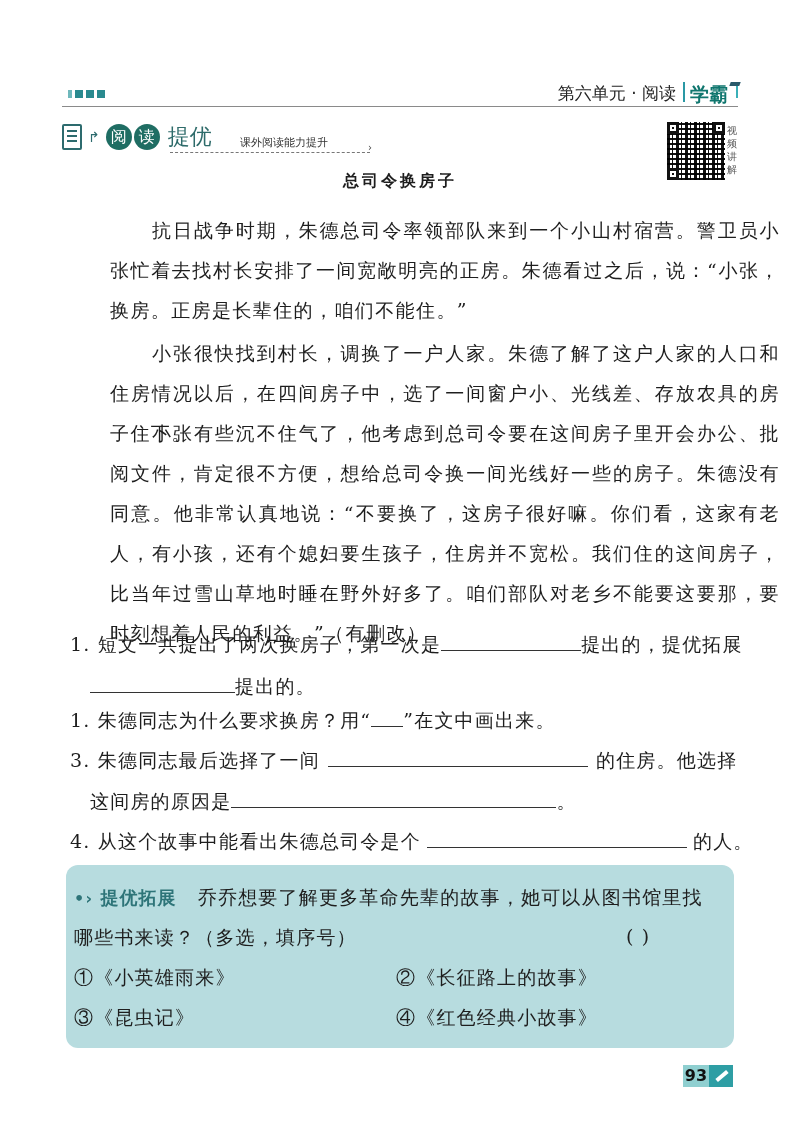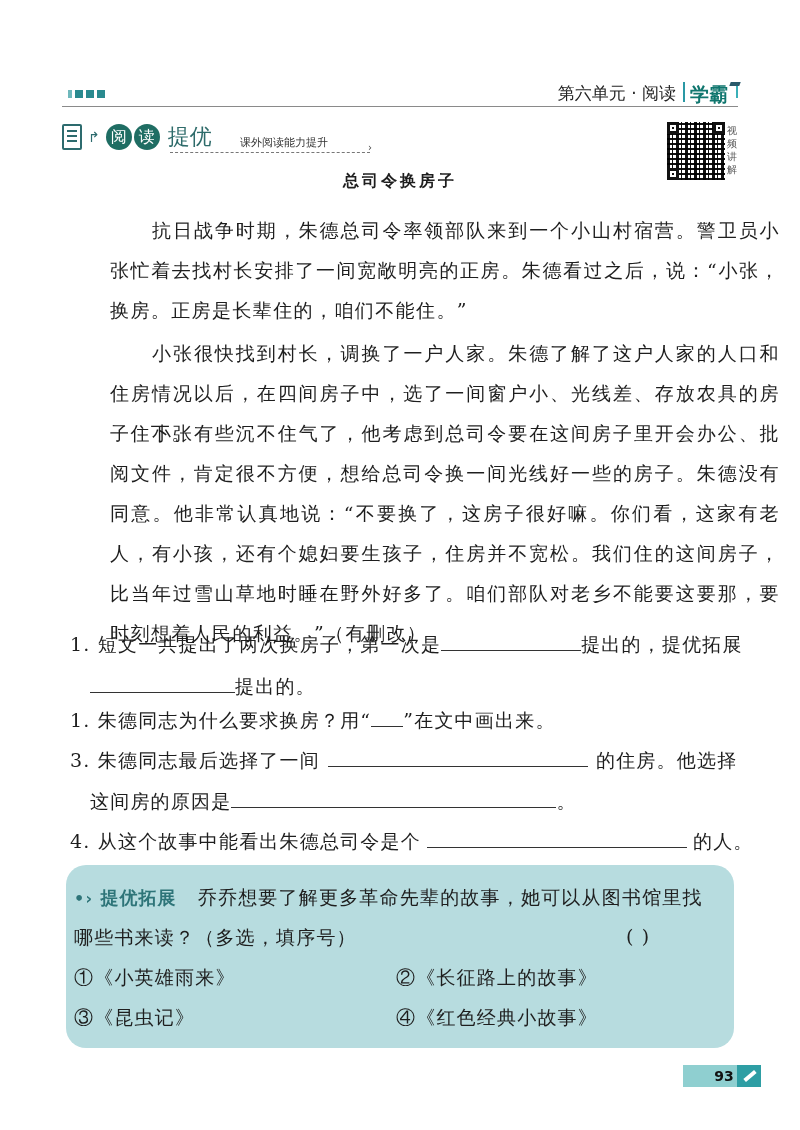--- a/index.html
+++ b/index.html
@@ -44,28 +44,28 @@
 
   
   .art-title { left: 0; width: 800px; top: 171px; text-align: center; font-size: 16px; font-weight: bold; letter-spacing: 3px; }
   .para { left: 70px; width: 670px; font-size: 19px; line-height: 40px; letter-spacing: 1.4px; text-align: justify; }
   .indent { text-indent: 42px; margin-left: 40px; }
 
   .q { left: 70px; font-size: 19px; letter-spacing: 1.2px; white-space: nowrap; }
   .blank { display: inline-block; border-bottom: 1px solid #333; vertical-align: baseline; height: 20px; }
 
   
-  .ext { left: 66px; top: 865px; width: 668px; height: 183px; border-radius: 20px; background: #b7dcdf; }
+  .ext { left: 66px; top: 865px; width: 668px; height: 183px; border-radius: 12px; background: #b7dcdf; }
   .ext-row { font-size: 19px; letter-spacing: 1.2px; white-space: nowrap; position: absolute; }
   .ext-label { font-family: "DejaVu Sans", sans-serif; font-weight: bold; color: #2d7478; font-size: 18px; letter-spacing: 1px; }
   .ext-bullet { color: #2d7478; font-family: "DejaVu Sans", sans-serif; font-weight: bold; font-size: 16px; }
 
   
   .pg { left: 683px; top: 1065px; display: flex; height: 22px; }
-  .pg-num { width: 26px; background: #8fcfd0; font-family: "DejaVu Sans", sans-serif; font-weight: bold; font-size: 14px; line-height: 22px; text-align: center; color: #111; padding-left: 28px; }
+  .pg-num { width: 26px; background: #8fcfd0; font-family: "DejaVu Sans", sans-serif; font-weight: bold; font-size: 16px; line-height: 22px; text-align: center; color: #111; }
   .pg-pen { width: 24px; background: #2e9ea4; position: relative; }
   .pg-pen::before { content: ""; position: absolute; left: 6px; top: 9px; width: 14px; height: 4px; background: #fff; transform: rotate(-40deg); }
 </style>
 </head>
 <body>
 
 <div class="abs hdr-squares">
   <span></span>
     <span></span>
     <span></span>

